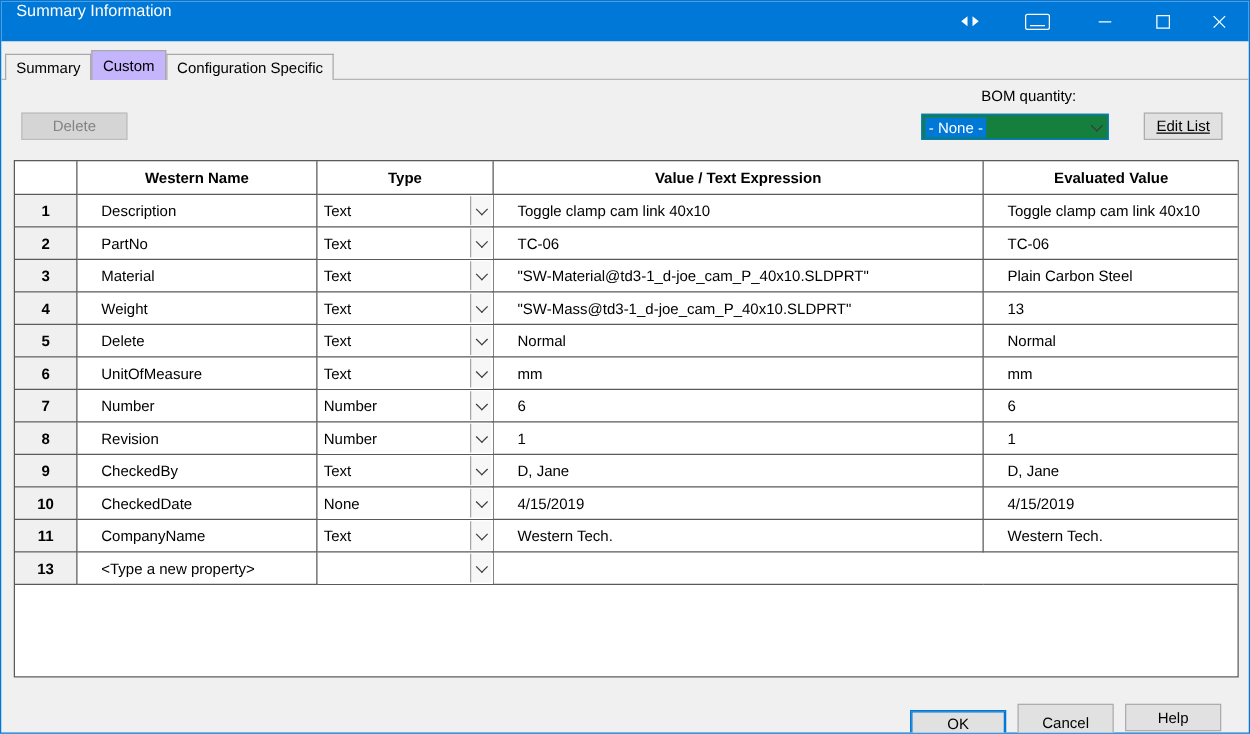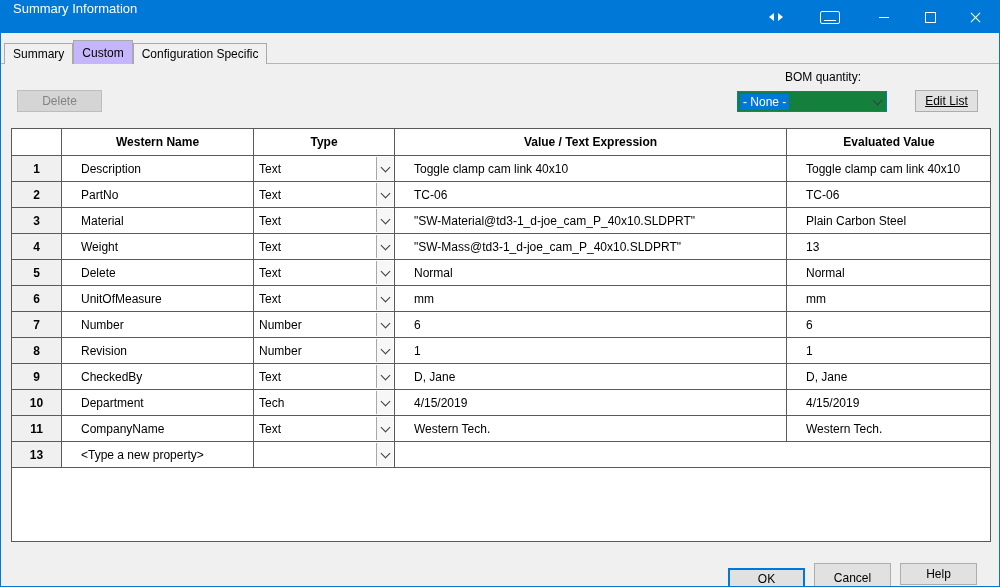--- a/index.html
+++ b/index.html
@@ -249,24 +249,24 @@
                 <span class="dd">
                   <i class="chev"></i>
                 </span>
               </div>
             </td>
             <td class="cell">D, Jane</td>
             <td class="cell">D, Jane</td>
           </tr>
           <tr>
             <td class="rownum">10</td>
-            <td class="cell">Department</td>
-            <td class="type-cell">
-              <div class="type-inner">
-                <span>Tech</span>
+            <td class="cell">CheckedDate</td>
+            <td class="type-cell">
+              <div class="type-inner">
+                <span>None</span>
                 <span class="dd">
                   <i class="chev"></i>
                 </span>
               </div>
             </td>
             <td class="cell">4/15/2019</td>
             <td class="cell">4/15/2019</td>
           </tr>
           <tr>
             <td class="rownum">11</td>

